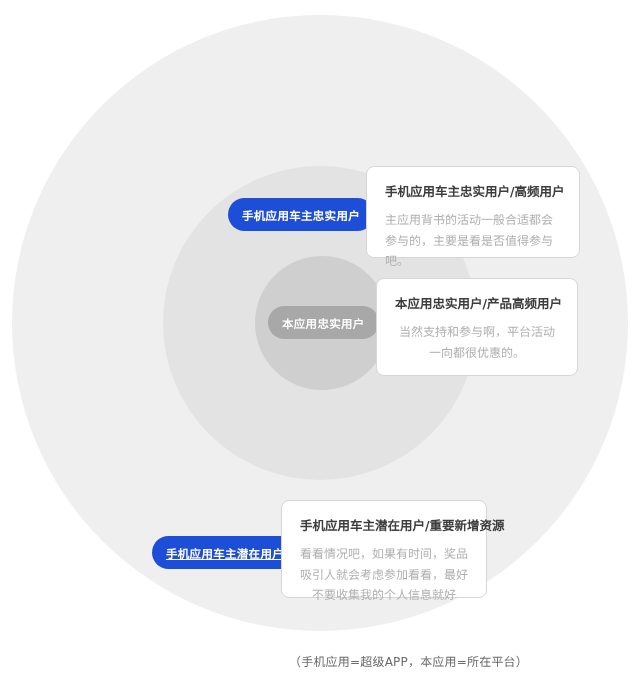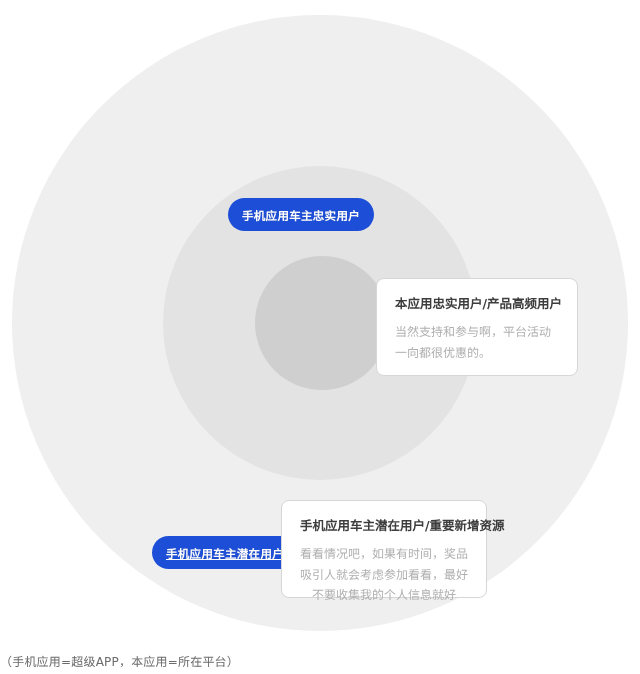--- a/index.html
+++ b/index.html
@@ -89,51 +89,56 @@
     white-space: nowrap;
   }
   .card-body {
     font-size: 12px;
     color: #b0b0b0;
     line-height: 1.72;
     margin: 0;
   }
 
   .card-1 { left: 366px; top: 166px; width: 214px; height: 92px; }
-  .card-2 { left: 376px; top: 278px; width: 202px; height: 98px; }
+  .card-2 { left: 376px; top: 278px; width: 202px; height: 98px; text-align: center; }
   .card-3 { left: 281px; top: 500px; width: 206px; height: 98px; text-align: center; }
 
   
   .footnote {
     position: absolute;
     left: 0;
     top: 652px;
     width: 528px;
-    text-align: left;
+    text-align: right;
     font-size: 12px;
     color: #6b6b6b;
     letter-spacing: 0.2px;
   }
 </style>
 </head>
 <body>
 
 <div id="stage">
 
   <div class="ring ring-outer"></div>
 
   <div class="ring ring-middle"></div>
 
   <div class="ring ring-inner"></div>
 
   <div class="pill pill-top">手机应用车主忠实用户</div>
 
+  <div class="pill pill-center">本应用忠实用户</div>
 
   <div class="pill pill-bottom">手机应用车主潜在用户</div>
 
+  <div class="card card-1">
+    <p class="card-title">手机应用车主忠实用户/高频用户</p>
+    <p class="card-body">主应用背书的活动一般合适都会参与的，主要是看是否值得参与吧。</p>
+  </div>
 
   <div class="card card-2">
     <p class="card-title">本应用忠实用户/产品高频用户</p>
     <p class="card-body">当然支持和参与啊，平台活动一向都很优惠的。</p>
   </div>
 
   <div class="card card-3">
     <p class="card-title">手机应用车主潜在用户/重要新增资源</p>
     <p class="card-body">看看情况吧，如果有时间，奖品吸引人就会考虑参加看看，最好不要收集我的个人信息就好</p>
   </div>

